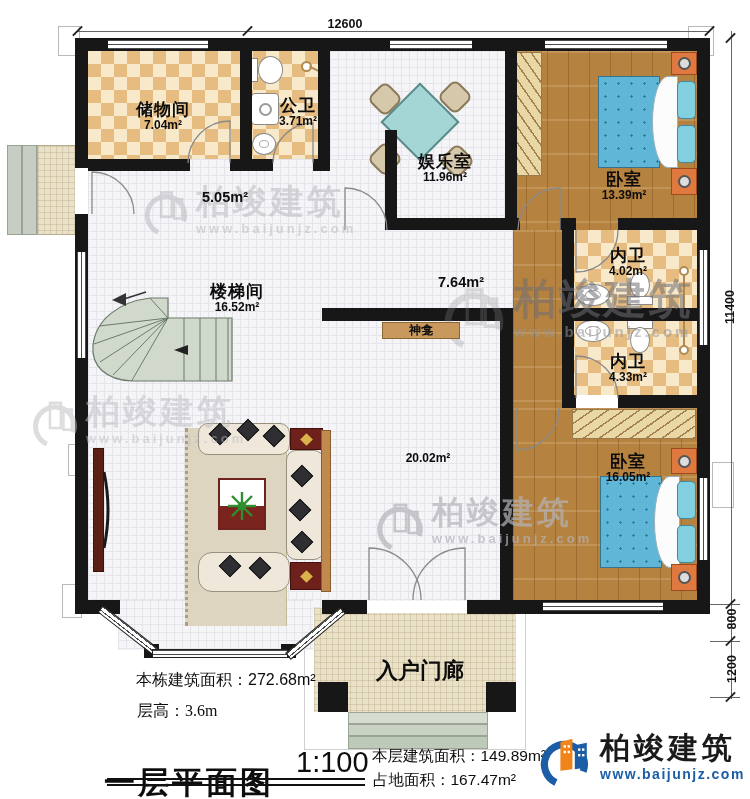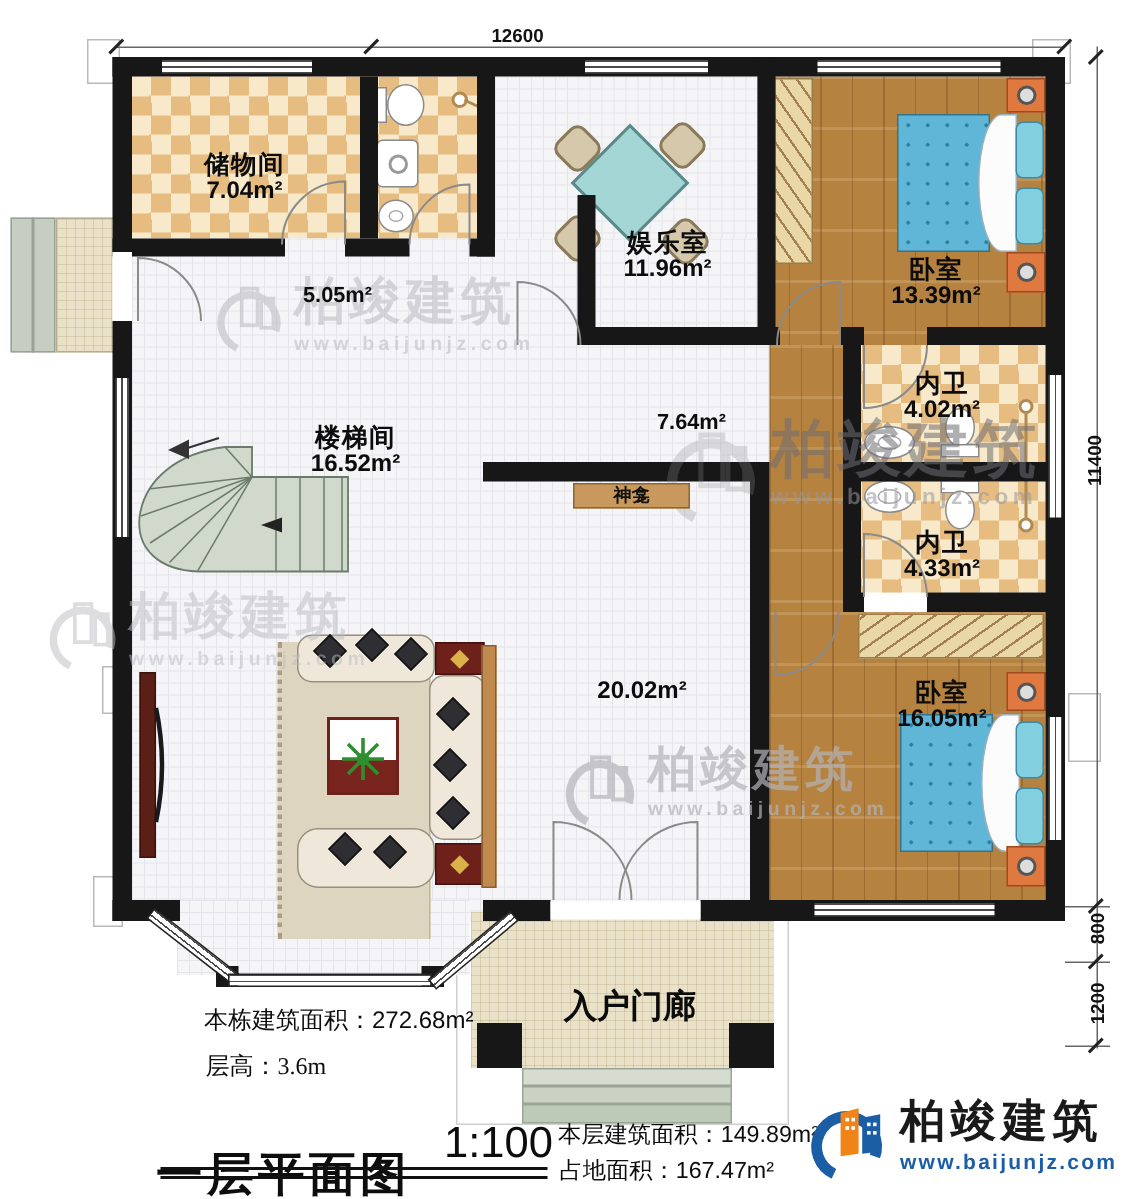--- a/index.html
+++ b/index.html
@@ -47,21 +47,21 @@
     transform:rotate(45deg); z-index:11; }
   .sofa { position:absolute; background:#efe8da; border:1px solid #97907f; z-index:10; }
   .sidetable { position:absolute; background:#6e211b; border:1px solid #43110d; z-index:10;
     display:flex; align-items:center; justify-content:center; }
   .sidetable .star { width:9px; height:9px; background:#d9b24a; transform:rotate(45deg); }
   .chair { position:absolute; width:26px; height:26px; background:#d6c9ab; border:2px solid #8a7a5a;
     border-radius:7px; transform:rotate(45deg); z-index:10; }
 
   .rlabel { position:absolute; text-align:center; color:#0c0c0c; line-height:1.12; z-index:30; }
   .rlabel .nm { display:block; font-size:17px; font-weight:700; letter-spacing:1px;text-align:center; }
-  .rlabel .ar { display:block; font-size:16px; font-weight:700; }
+  .rlabel .ar { display:block; font-size:12px; font-weight:700; }
   .alabel { position:absolute; font-size:14.5px; font-weight:700; color:#0c0c0c; text-align:center; z-index:30; }
 
   .shrine { position:absolute; left:382px; top:322px; width:78px; height:17px; background:#c8985c;
     border:1px solid #8a6630; display:flex; align-items:center; justify-content:center;
     font-size:12px; font-weight:700; color:#111; z-index:30; }
 
   .dim { position:absolute; font-size:12.5px; font-weight:700; color:#111; z-index:30; text-align:center; }
   .rot { transform:rotate(-90deg); }
   .tick { position:absolute; width:13px; height:2px; background:#222; transform:rotate(-45deg); z-index:30; }
   .dimline { position:absolute; background:#666; z-index:29; }
@@ -321,20 +321,24 @@
     <div class="wm-txt">
         <span class="t1" style="font-size:32px;">柏竣建筑</span>
       <span class="t2">www.baijunjz.com</span>
       </div>
   </div>
 
   <div class="rlabel" style="left:103px;top:100px;width:120px;">
     <span class="nm">储物间</span>
     <span class="ar">7.04m²</span>
     </div>
+  <div class="rlabel" style="left:258px;top:96px;width:80px;">
+    <span class="nm">公卫</span>
+    <span class="ar">3.71m²</span>
+    </div>
   <div class="rlabel" style="left:388px;top:152px;width:114px;">
     <span class="nm">娱乐室</span>
     <span class="ar">11.96m²</span>
     </div>
   <div class="rlabel" style="left:564px;top:170px;width:120px;">
     <span class="nm">卧室</span>
     <span class="ar">13.39m²</span>
     </div>
   <div class="rlabel" style="left:578px;top:246px;width:100px;">
     <span class="nm">内卫</span>

